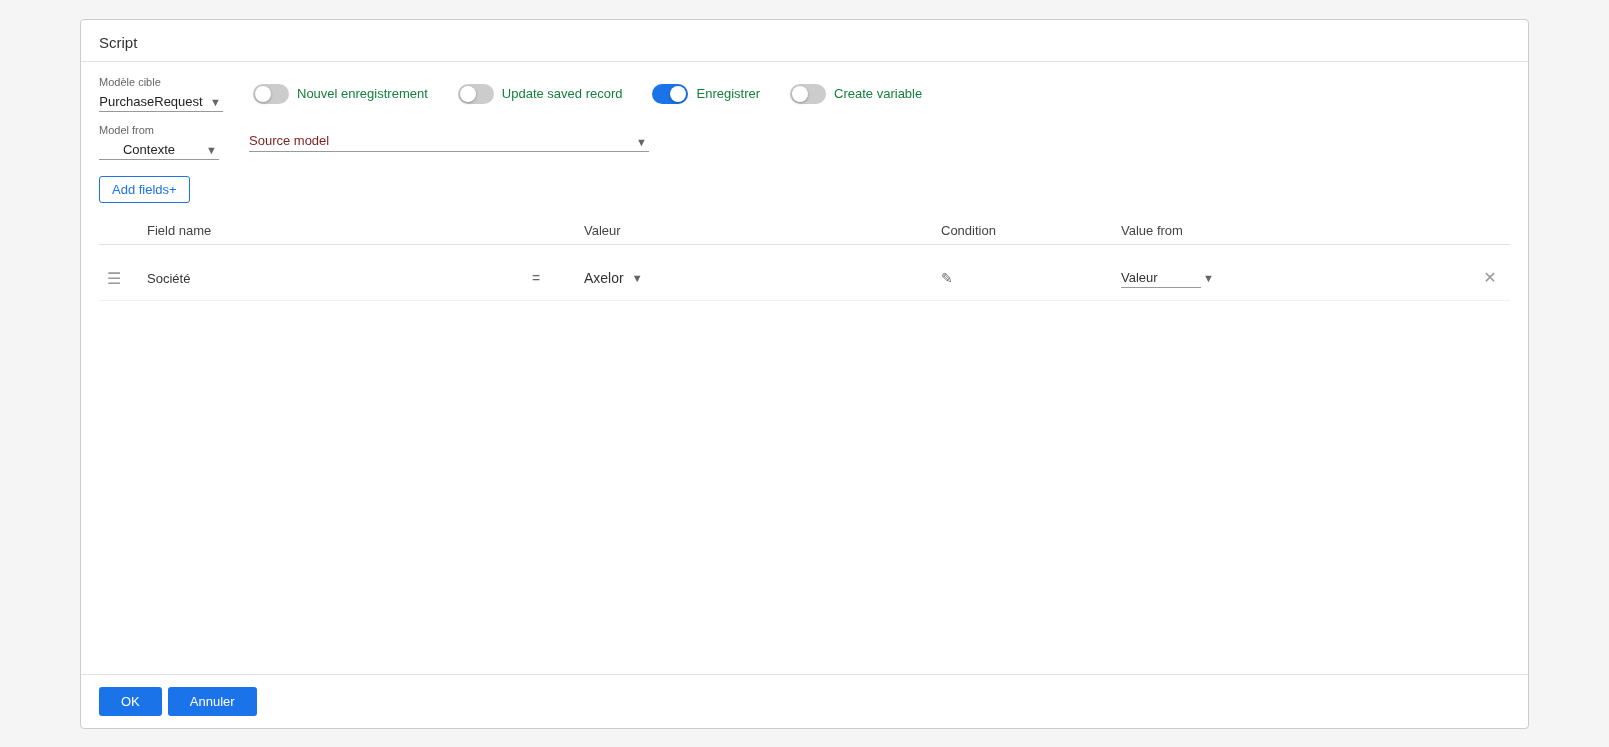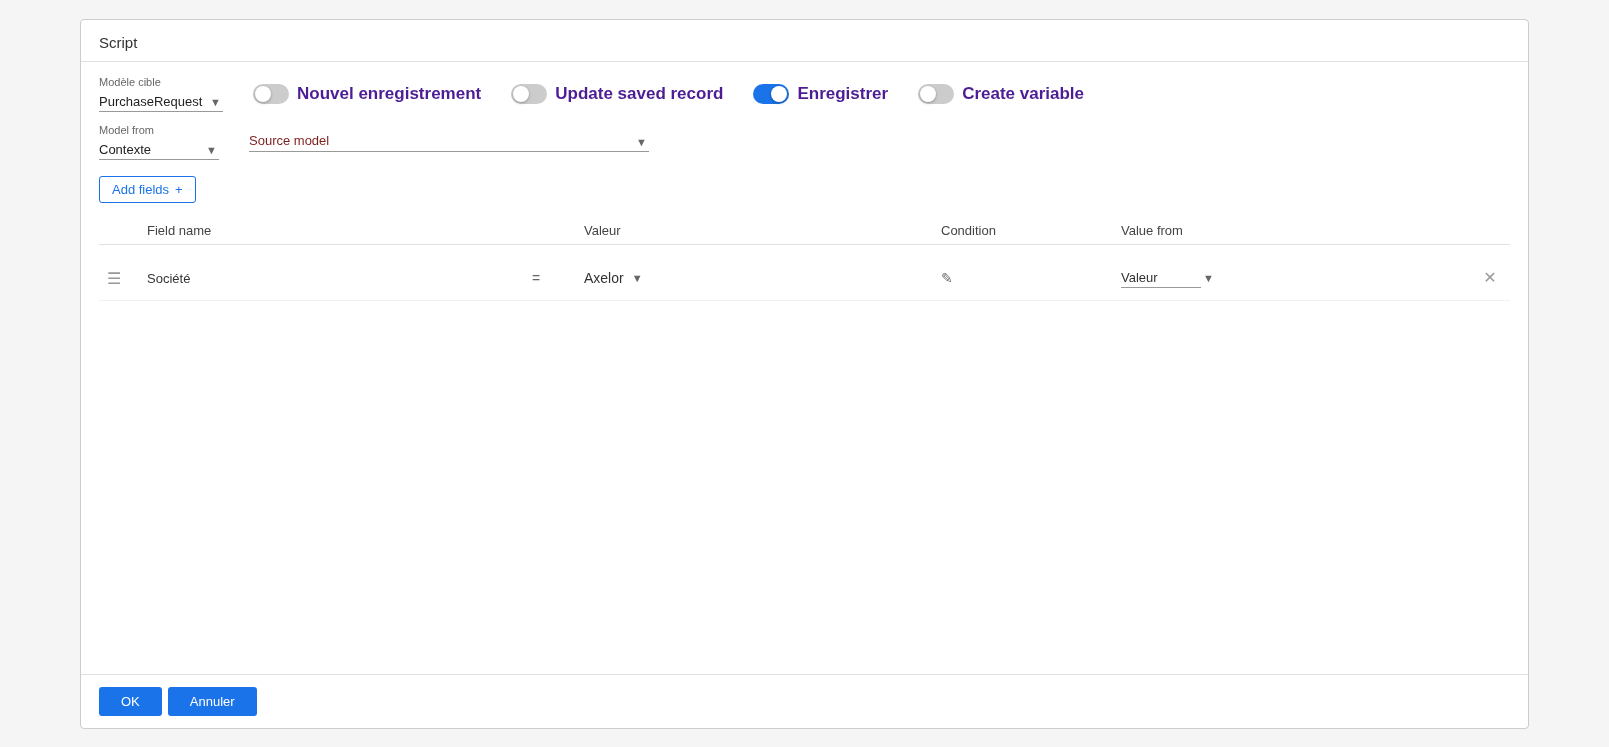--- a/index.html
+++ b/index.html
@@ -64,41 +64,41 @@
       border-bottom: 1px solid #999;
       outline: none;
       font-size: 13px;
       color: #222;
       background: transparent;
       padding: 2px 20px 2px 0;
       cursor: pointer;
       appearance: none;
       -webkit-appearance: none;
       min-width: 120px;
+      text-align: center;
     }
     .select-arrow {
       position: absolute;
       right: 2px;
       color: #666;
       pointer-events: none;
       font-size: 11px;
     }
     .source-model-select {
       min-width: 400px;
     }
     
     .toggle-group {
       display: flex;
       align-items: center;
       gap: 8px;
     }
     .toggle-label {
-      font-size: 17px;
-      color: #4c1d95;
-      font-weight: bold;
+      font-size: 13px;
+      color: #15803d;
     }
     .toggle-switch {
       position: relative;
       width: 36px;
       height: 20px;
       cursor: pointer;
     }
     .toggle-track {
       width: 36px;
       height: 20px;
@@ -131,21 +131,20 @@
     
     .toolbar-row {
       display: flex;
       align-items: center;
       justify-content: space-between;
       margin-top: 4px;
     }
     .add-fields-btn {
       display: flex;
       align-items: center;
-      gap: 6px;
       border: 1px solid #1a73e8;
       background: #fff;
       color: #1a73e8;
       padding: 5px 12px;
       border-radius: 3px;
       cursor: pointer;
       font-size: 13px;
     }
     .filter-field-input {
       border: none;

